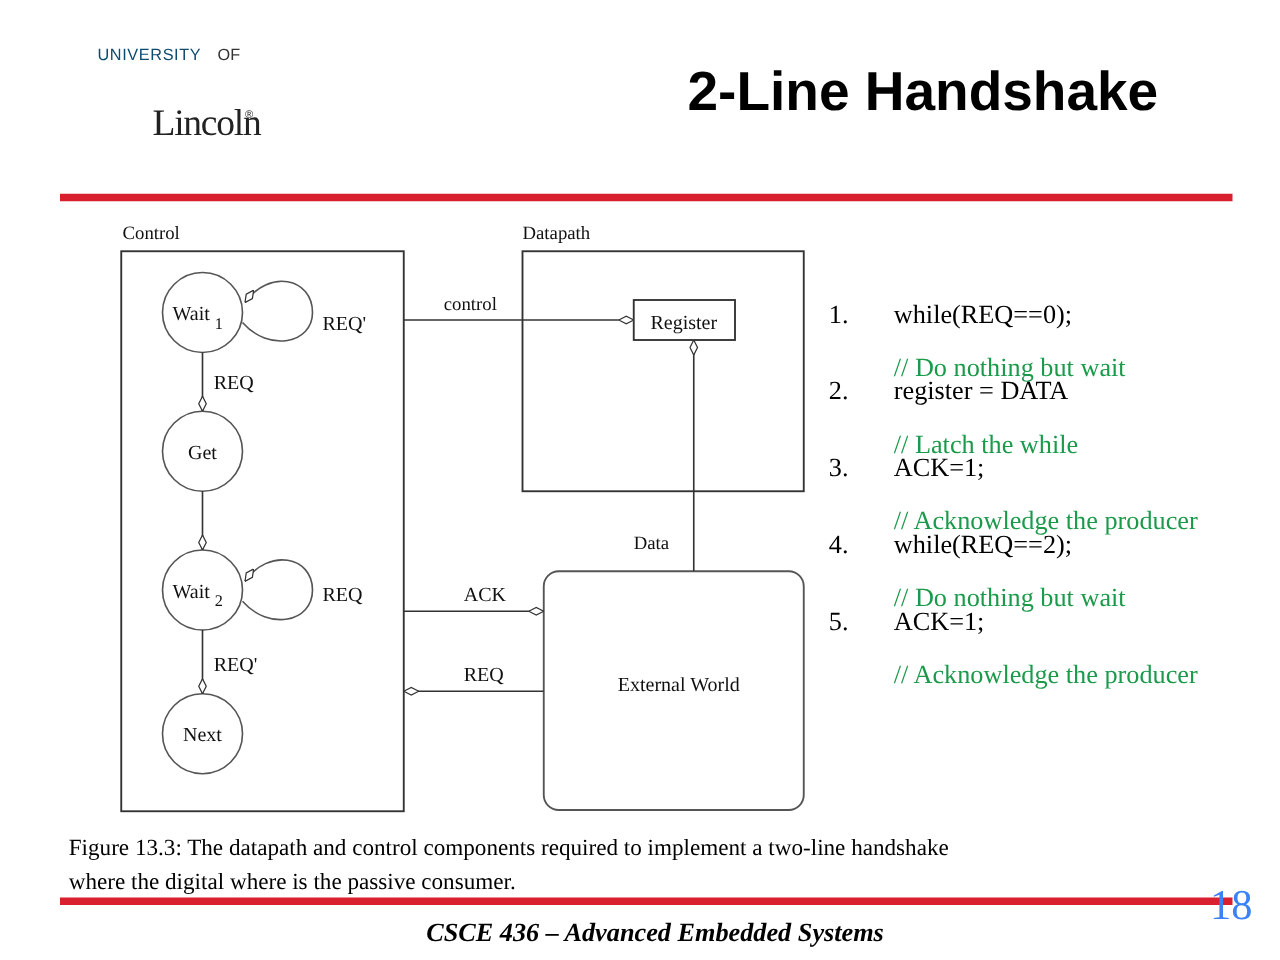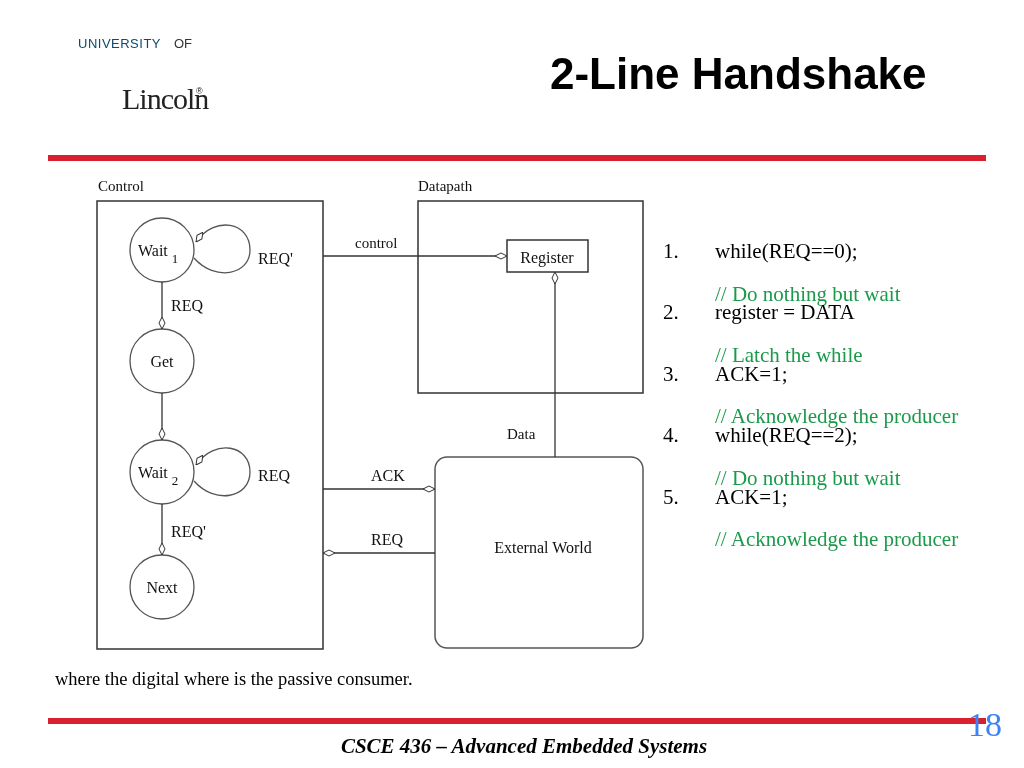--- a/index.html
+++ b/index.html
@@ -129,19 +129,20 @@
   <div class="row">
     <span class="num">5.</span>
     <span class="stmt">ACK=1;</span>
   </div>
   <div class="row">
     <span class="cmt">// Acknowledge the producer</span>
   </div>
 </div>
 
 <div class="caption">
+  <div>Figure 13.3: The datapath and control components required to implement a two-line handshake</div>
   <div>where the digital where is the passive consumer.</div>
 </div>
 
 <div class="rule bottom"></div>
 
 <div class="pagenum">18</div>
 <div class="footer">CSCE 436 – Advanced Embedded Systems</div>
 
 </body></html>

